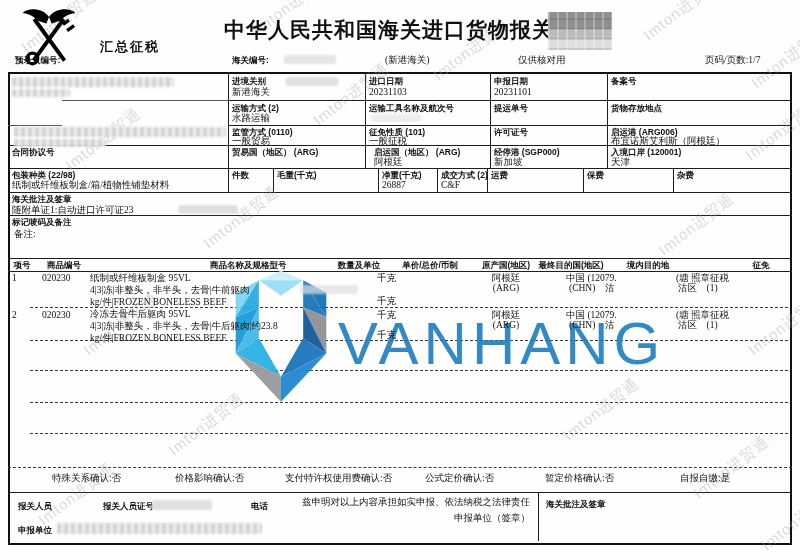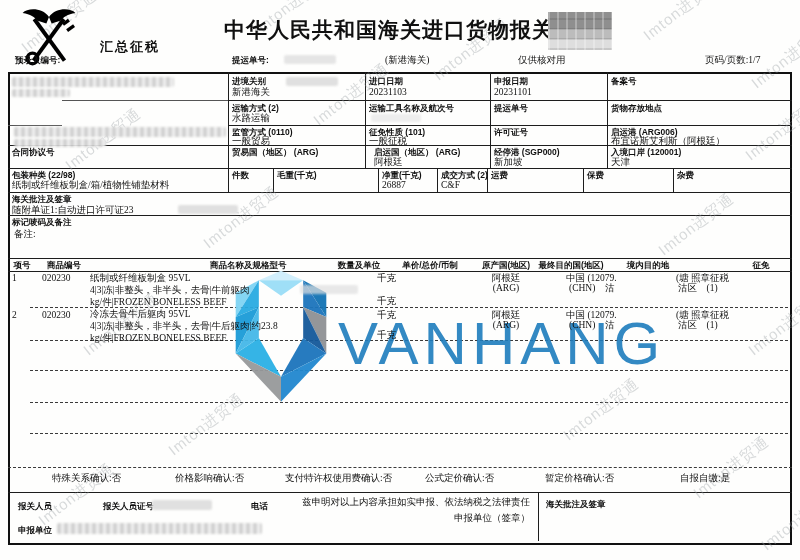--- a/index.html
+++ b/index.html
@@ -85,21 +85,21 @@
       <circle cx="25" cy="79" r="8" fill="none" stroke="#000" stroke-width="5"></circle>
       <rect x="70" y="22" width="11" height="5" transform="rotate(-36 75 24)"></rect>
       <rect x="76" y="31" width="13" height="5" transform="rotate(-36 82 33)"></rect>
     </g>
   </svg>
   <div class="t" style="left:100px;top:40px;font-size:13px;font-weight:700;letter-spacing:2px">汇总征税</div>
   <div class="title">中华人民共和国海关进口货物报关单</div>
   <div class="mosaic" style="left:548px;top:12px;width:64px;height:38px"></div>
 
   <div class="t lb" style="left:15px;top:56px">预录入编号:</div>
-  <div class="t lb" style="left:232px;top:56px">提运单号:</div>
+  <div class="t lb" style="left:232px;top:56px">海关编号:</div>
   <div class="rdx" style="left:284px;top:55px;width:52px;height:9px;opacity:.8"></div>
   <div class="t v" style="left:385px;top:56px">(新港海关)</div>
   <div class="t v" style="left:518px;top:56px">仅供核对用</div>
   <div class="t v" style="left:705px;top:56px">页码/页数:1/7</div>
 
   <div class="outer" style="left:8px;top:72px;width:780px;height:469px"></div>
   <div class="hl" style="left:228px;top:100px;width:564px"></div>
   <div class="hl" style="left:62px;top:100px;width:166px;border-color:#555"></div>
   <div class="hl" style="left:228px;top:125px;width:564px"></div>
   <div class="hl" style="left:8px;top:125px;width:54px;border-color:#555"></div>

